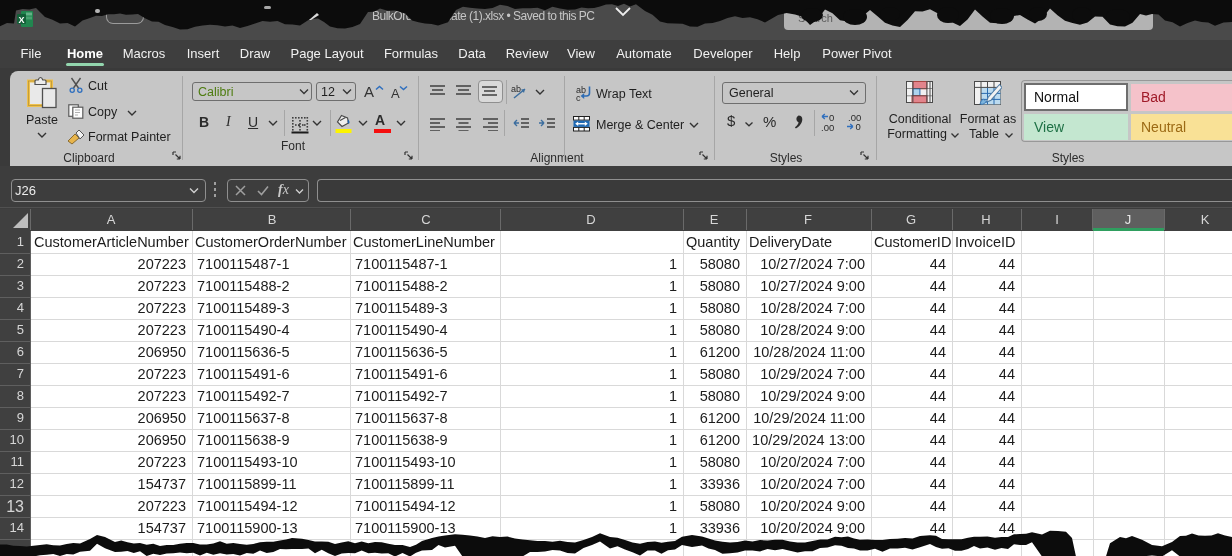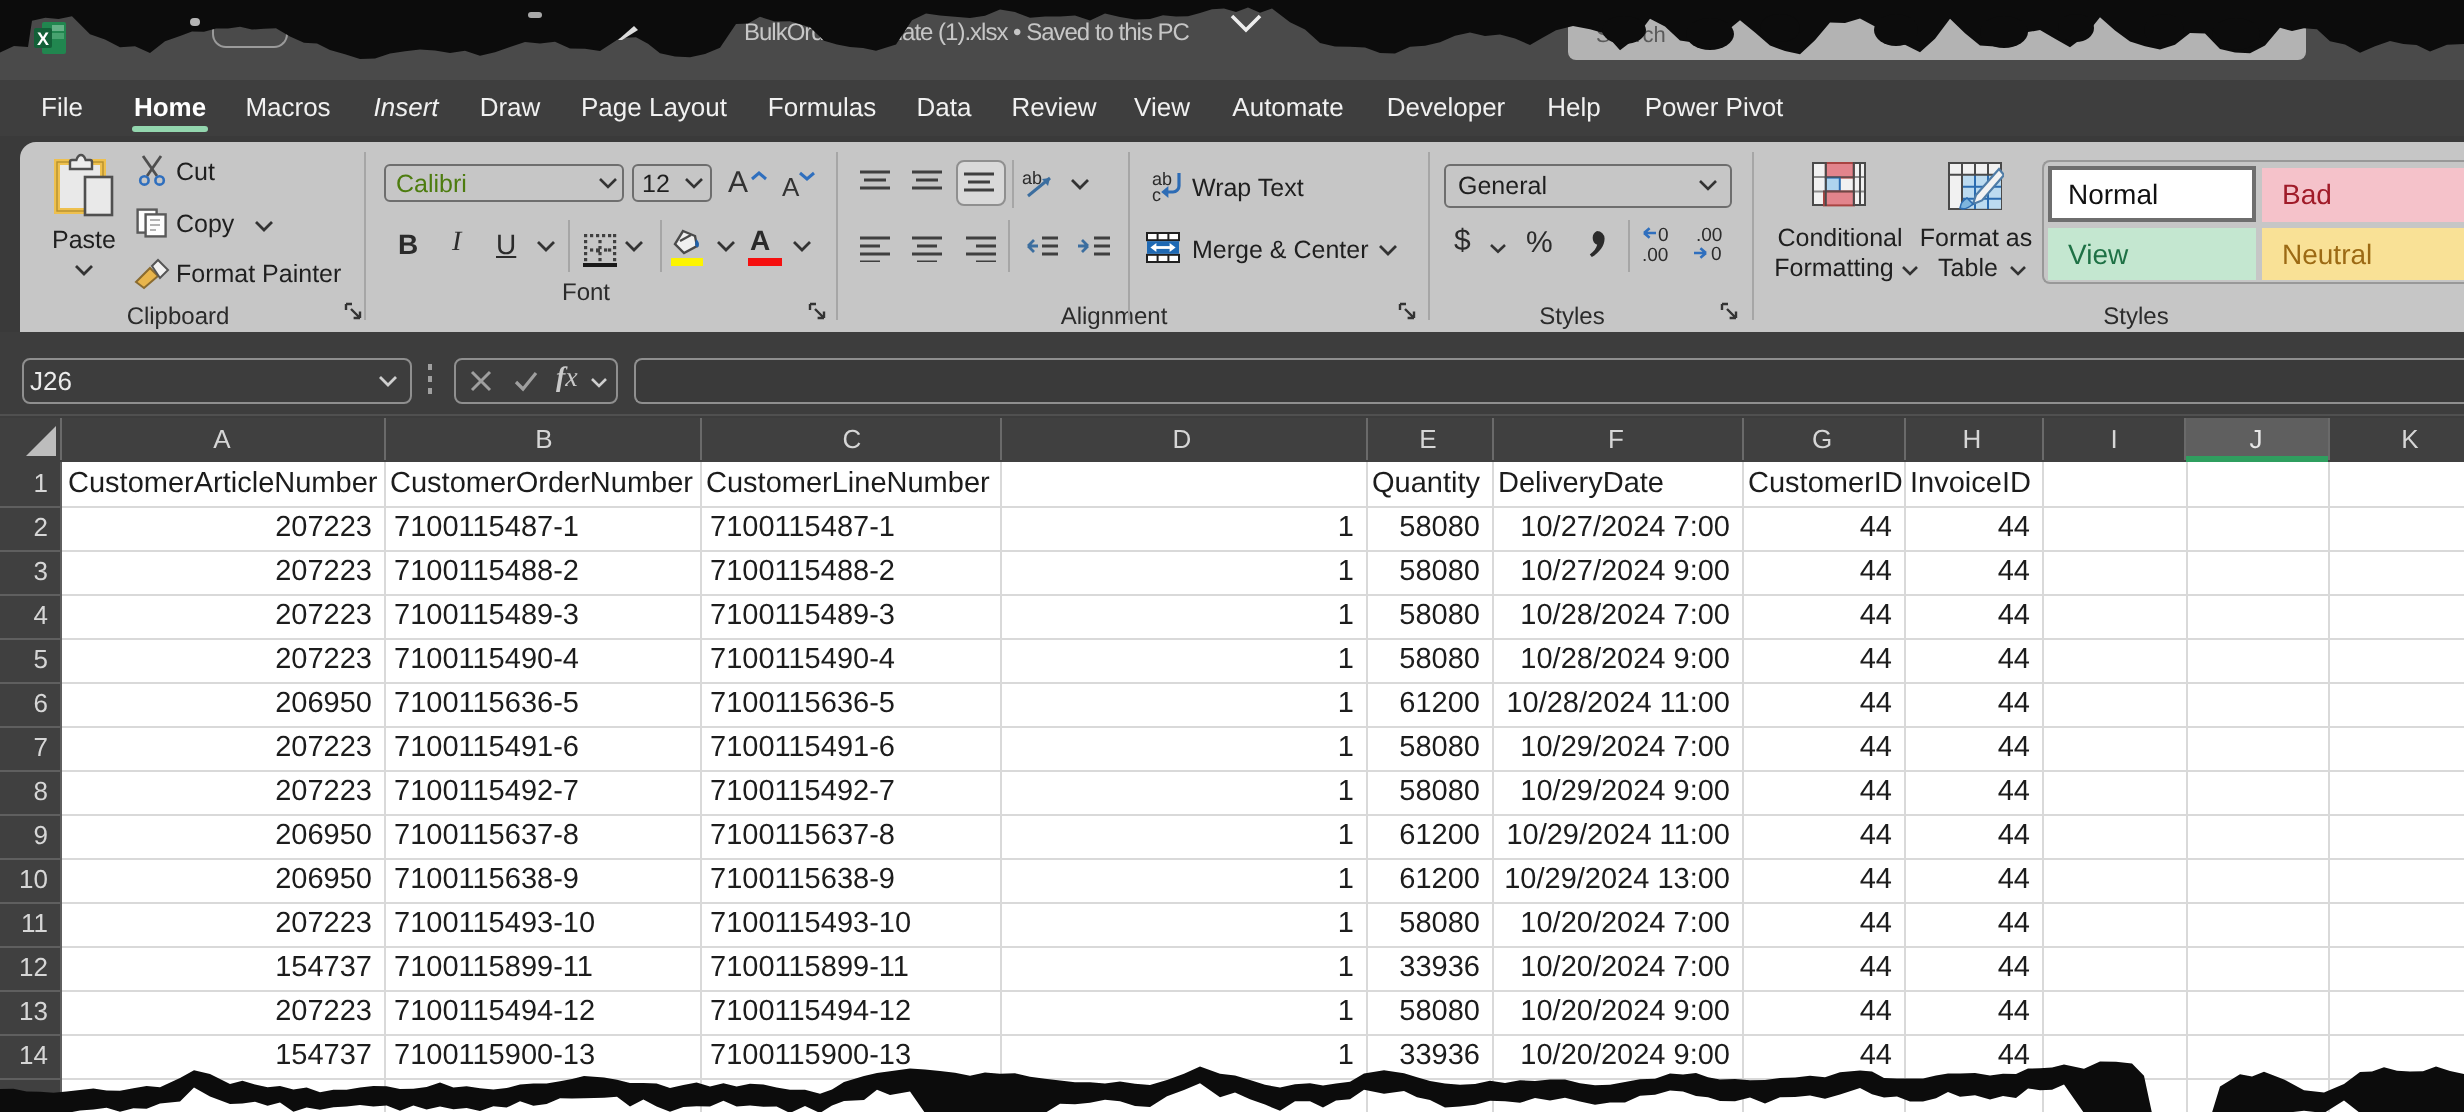--- a/index.html
+++ b/index.html
@@ -42,21 +42,21 @@
     </svg>
 
   <div class="abs" style="left:95px;top:9px;width:5px;height:4px;background:#b5b5b5;border-radius:2px;z-index:6;"></div>
   <div class="abs" style="left:264px;top:6px;width:7px;height:3px;background:#a8a8a8;border-radius:2px;z-index:6;"></div>
 
   <div class="abs" style="left:0;top:40px;width:1232px;height:28px;background:#3e3e3e;"></div>
   <div class="abs" style="top:46px;width:1232px;height:18px;font-size:13px;color:#f1f1f1;">
     <span class="abs ctr" style="left:31px;">File</span>
     <span class="abs ctr" style="left:85px;font-weight:bold;color:#fff;">Home</span>
     <span class="abs ctr" style="left:144px;">Macros</span>
-    <span class="abs ctr" style="left:203px;font-style:italic;">Insert</span>
+    <span class="abs ctr" style="left:203px;">Insert</span>
     <span class="abs ctr" style="left:255px;">Draw</span>
     <span class="abs ctr" style="left:327px;">Page Layout</span>
     <span class="abs ctr" style="left:411px;">Formulas</span>
     <span class="abs ctr" style="left:472px;">Data</span>
     <span class="abs ctr" style="left:527px;">Review</span>
     <span class="abs ctr" style="left:581px;">View</span>
     <span class="abs ctr" style="left:644px;">Automate</span>
     <span class="abs ctr" style="left:723px;">Developer</span>
     <span class="abs ctr" style="left:787px;">Help</span>
     <span class="abs ctr" style="left:857px;">Power Pivot</span>
@@ -489,21 +489,21 @@
 <div class="abs" style="left:0;top:47px;width:24px;height:16px;text-align:right;font-size:13px;color:#d6d6d6;">3</div>
 <div class="abs" style="left:0;top:69px;width:24px;height:16px;text-align:right;font-size:13px;color:#d6d6d6;">4</div>
 <div class="abs" style="left:0;top:91px;width:24px;height:16px;text-align:right;font-size:13px;color:#d6d6d6;">5</div>
 <div class="abs" style="left:0;top:113px;width:24px;height:16px;text-align:right;font-size:13px;color:#d6d6d6;">6</div>
 <div class="abs" style="left:0;top:135px;width:24px;height:16px;text-align:right;font-size:13px;color:#d6d6d6;">7</div>
 <div class="abs" style="left:0;top:157px;width:24px;height:16px;text-align:right;font-size:13px;color:#d6d6d6;">8</div>
 <div class="abs" style="left:0;top:179px;width:24px;height:16px;text-align:right;font-size:13px;color:#d6d6d6;">9</div>
 <div class="abs" style="left:0;top:201px;width:24px;height:16px;text-align:right;font-size:13px;color:#d6d6d6;">10</div>
 <div class="abs" style="left:0;top:223px;width:24px;height:16px;text-align:right;font-size:13px;color:#d6d6d6;">11</div>
 <div class="abs" style="left:0;top:245px;width:24px;height:16px;text-align:right;font-size:13px;color:#d6d6d6;">12</div>
-<div class="abs" style="left:0;top:267px;width:24px;height:16px;text-align:right;font-size:13px;color:#d6d6d6;">13</div>
+<div class="abs" style="left:0;top:267px;width:24px;height:16px;text-align:right;font-size:16px;color:#d6d6d6;">13</div>
 <div class="abs" style="left:0;top:289px;width:24px;height:16px;text-align:right;font-size:13px;color:#d6d6d6;">14</div>
 <div class="abs" style="left:34px;top:3px;white-space:nowrap;">CustomerArticleNumber</div>
 <div class="abs" style="left:195px;top:3px;white-space:nowrap;">CustomerOrderNumber</div>
 <div class="abs" style="left:353px;top:3px;white-space:nowrap;">CustomerLineNumber</div>
 <div class="abs" style="left:686px;top:3px;white-space:nowrap;">Quantity</div>
 <div class="abs" style="left:749px;top:3px;white-space:nowrap;">DeliveryDate</div>
 <div class="abs" style="left:874px;top:3px;white-space:nowrap;">CustomerID</div>
 <div class="abs" style="left:955px;top:3px;white-space:nowrap;">InvoiceID</div>
 <div class="abs" style="left:31px;top:25px;width:155px;text-align:right;">207223</div>
 <div class="abs" style="left:197px;top:25px;white-space:nowrap;">7100115487-1</div>

